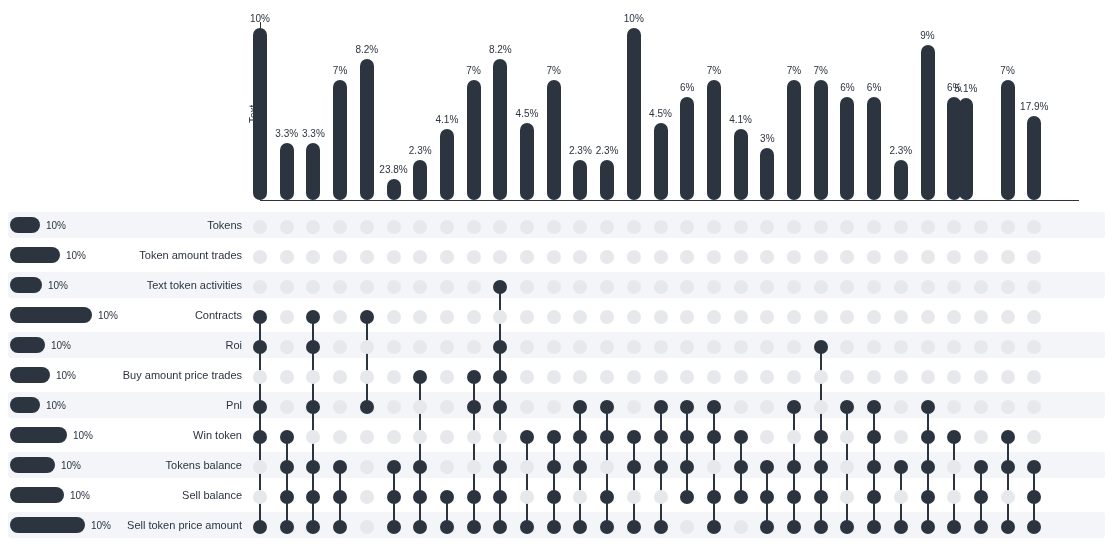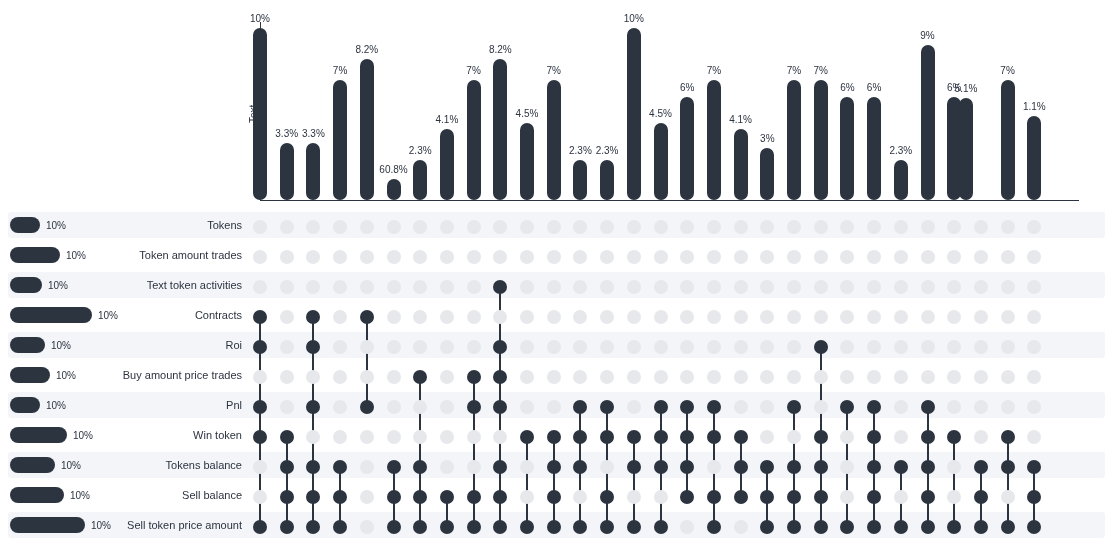--- a/index.html
+++ b/index.html
@@ -119,21 +119,21 @@
       <div class="bar" style="left: 73.4px; height: 56.76px;">
         <div class="bar-label">3.3%</div>
       </div>
       <div class="bar" style="left: 100.1px; height: 120.4px;">
         <div class="bar-label">7%</div>
       </div>
       <div class="bar" style="left: 126.8px; height: 141.04px;">
         <div class="bar-label">8.2%</div>
       </div>
       <div class="bar" style="left: 153.5px; height: 20.64px;">
-        <div class="bar-label">60.8%</div>
+        <div class="bar-label">23.8%</div>
       </div>
       <div class="bar" style="left: 180.2px; height: 39.56px;">
         <div class="bar-label">2.3%</div>
       </div>
       <div class="bar" style="left: 206.9px; height: 70.52px;">
         <div class="bar-label">4.1%</div>
       </div>
       <div class="bar" style="left: 233.6px; height: 120.4px;">
         <div class="bar-label">7%</div>
       </div>
@@ -191,21 +191,21 @@
       <div class="bar" style="left: 714.2px; height: 103.2px;">
         <div class="bar-label">6%</div>
       </div>
       <div class="bar" style="left: 726px; height: 102px;">
         <div class="bar-label">5.1%</div>
       </div>
       <div class="bar" style="left: 767.6px; height: 120.4px;">
         <div class="bar-label">7%</div>
       </div>
       <div class="bar" style="left: 794.3px; height: 84.28px;">
-        <div class="bar-label">1.1%</div>
+        <div class="bar-label">17.9%</div>
       </div>
     </div>
     <div class="row stripe" style="top: 212px;">
       <div class="pill" style="left: 2px; top: 5px; width: 30px;"></div>
       <div class="pill-label" style="left: 38px; top: 8px;">10%</div>
       <div class="set-name" style="top: 7px; right: 863px;">Tokens</div>
     </div>
     <div class="row" style="top: 242px;">
       <div class="pill" style="left: 2px; top: 5px; width: 50px;"></div>
       <div class="pill-label" style="left: 58px; top: 8px;">10%</div>

